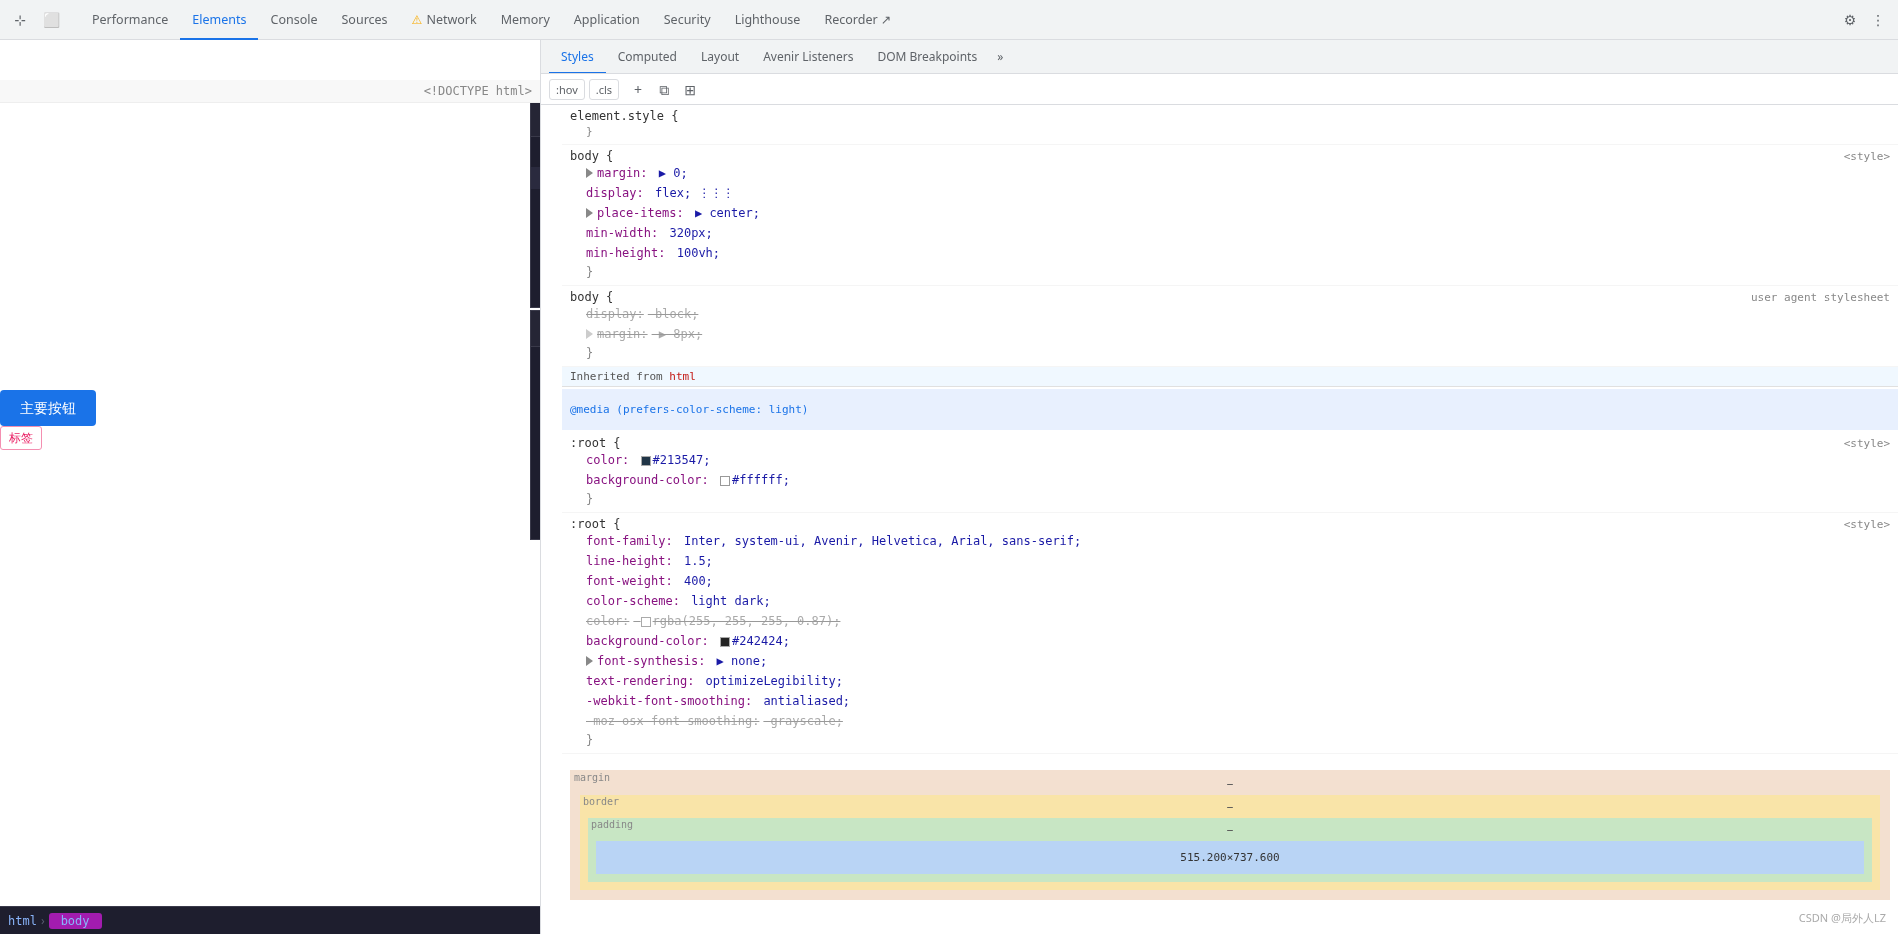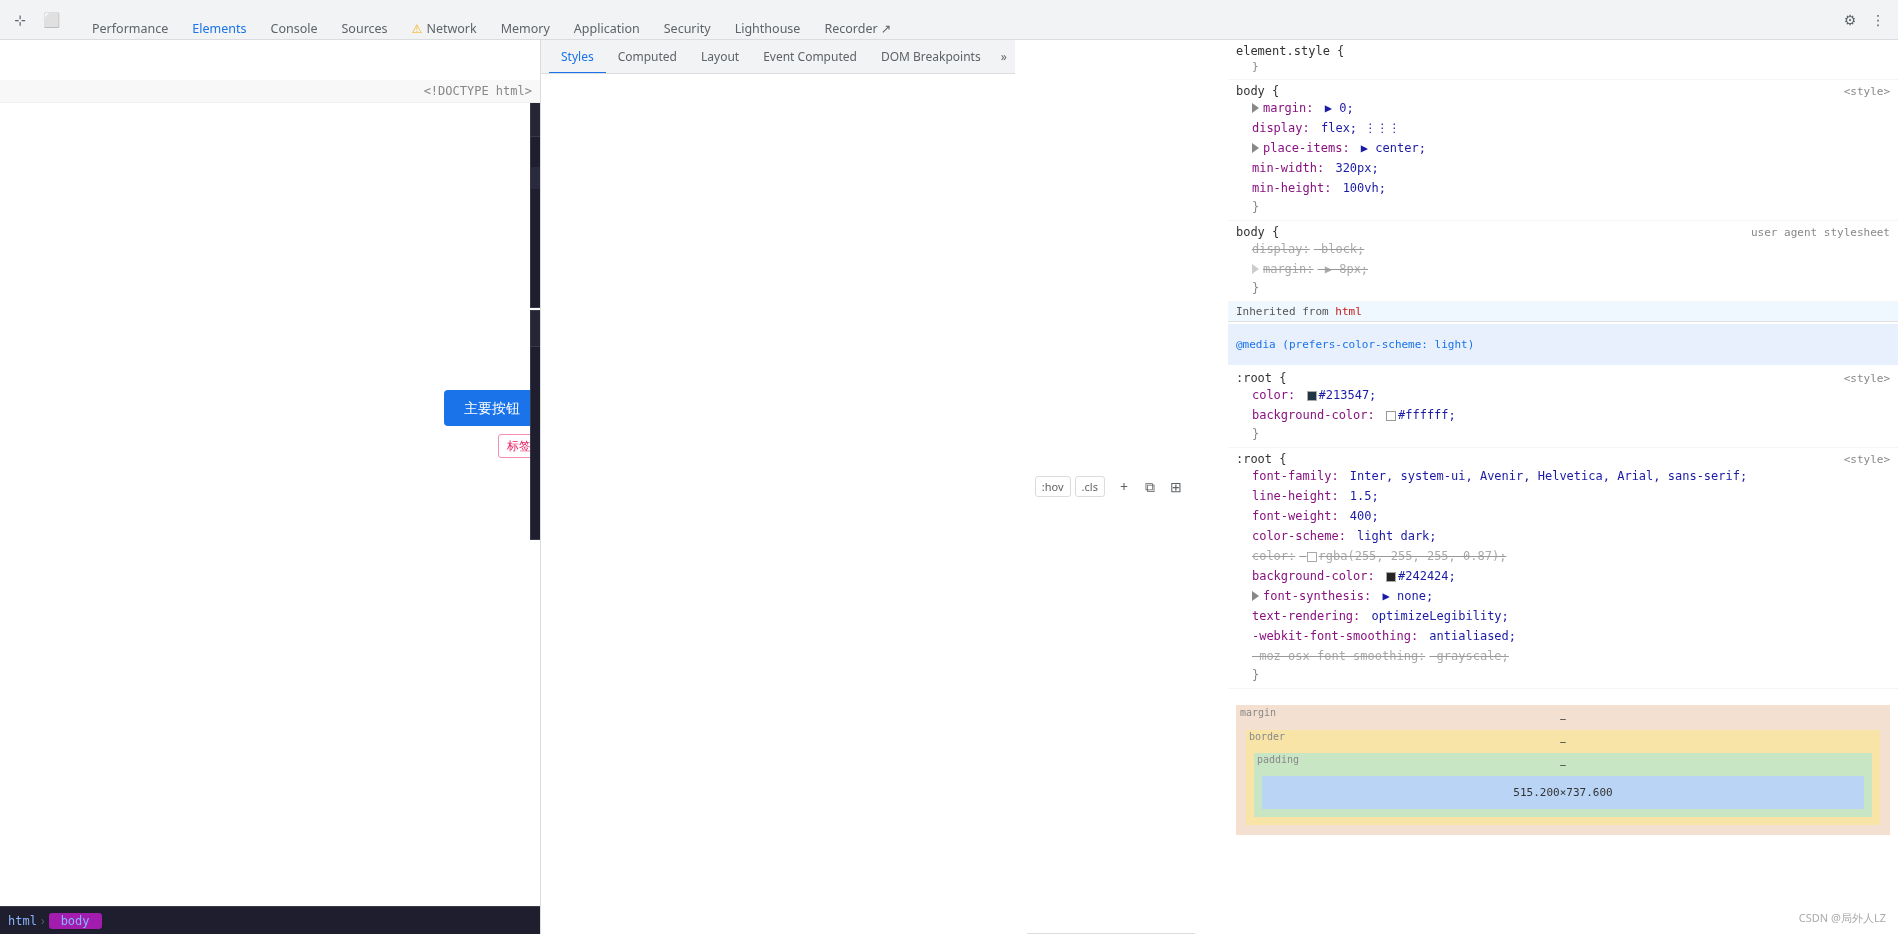--- a/index.html
+++ b/index.html
@@ -54,21 +54,21 @@
       padding: 0 12px;
       height: 100%;
       display: flex;
       align-items: center;
       cursor: pointer;
       color: #5f6368;
       font-size: 12.5px;
       white-space: nowrap;
       border-bottom: 2px solid transparent;
       position: relative;
-      top: 10px;
+      top: 1px;
     }
     .devtools-tab.active {
       color: #1a73e8;
       border-bottom: 2px solid #1a73e8;
     }
 
     .devtools-tab .warning-icon {
       color: #f9ab00;
       margin-right: 4px;
       font-size: 12px;
@@ -153,24 +153,23 @@
     }
 
     
     .app-preview {
       position: absolute;
       top: 0;
       left: 0;
       right: 0;
       display: flex;
       flex-direction: column;
-      align-items: flex-end;
+      align-items: flex-start;
       justify-content: flex-start;
       padding-top: 350px;
-      gap: 8px;
     }
 
     .preview-button {
       background: #1a73e8;
       color: #fff;
       border: none;
       padding: 8px 20px;
       border-radius: 4px;
       font-size: 14px;
       cursor: pointer;
@@ -213,23 +212,22 @@
       padding: 1px 12px;
       border-radius: 3px;
     }
 
     
     .devtools-panel {
       flex: 1;
       background: #ffffff;
       border-left: 1px solid #dadce0;
       display: flex;
-      flex-direction: row;
+      flex-direction: column;
       overflow: hidden;
-      gap: 12px;
     }
 
     
     .styles-tabs {
       display: flex;
       background: #f1f3f4;
       border-bottom: 1px solid #dadce0;
       height: 34px;
       align-items: center;
       padding: 0 8px;
@@ -516,21 +514,21 @@
     </div>
 
   </div>
 
   <div class="devtools-panel">
 
     <div class="styles-tabs" id="styles-tabs">
         <div class="styles-tab active">Styles</div>
         <div class="styles-tab">Computed</div>
         <div class="styles-tab">Layout</div>
-        <div class="styles-tab">Event Computed</div>
+        <div class="styles-tab">Avenir Listeners</div>
         <div class="styles-tab">DOM Breakpoints</div>
         <div class="styles-tab-more">»</div>
       </div>
 
     <div class="filter-bar">
       <div class="filter-badges">
         <span class="filter-badge">:hov</span>
         <span class="filter-badge">.cls</span>
       </div>
       <div class="filter-icons">

